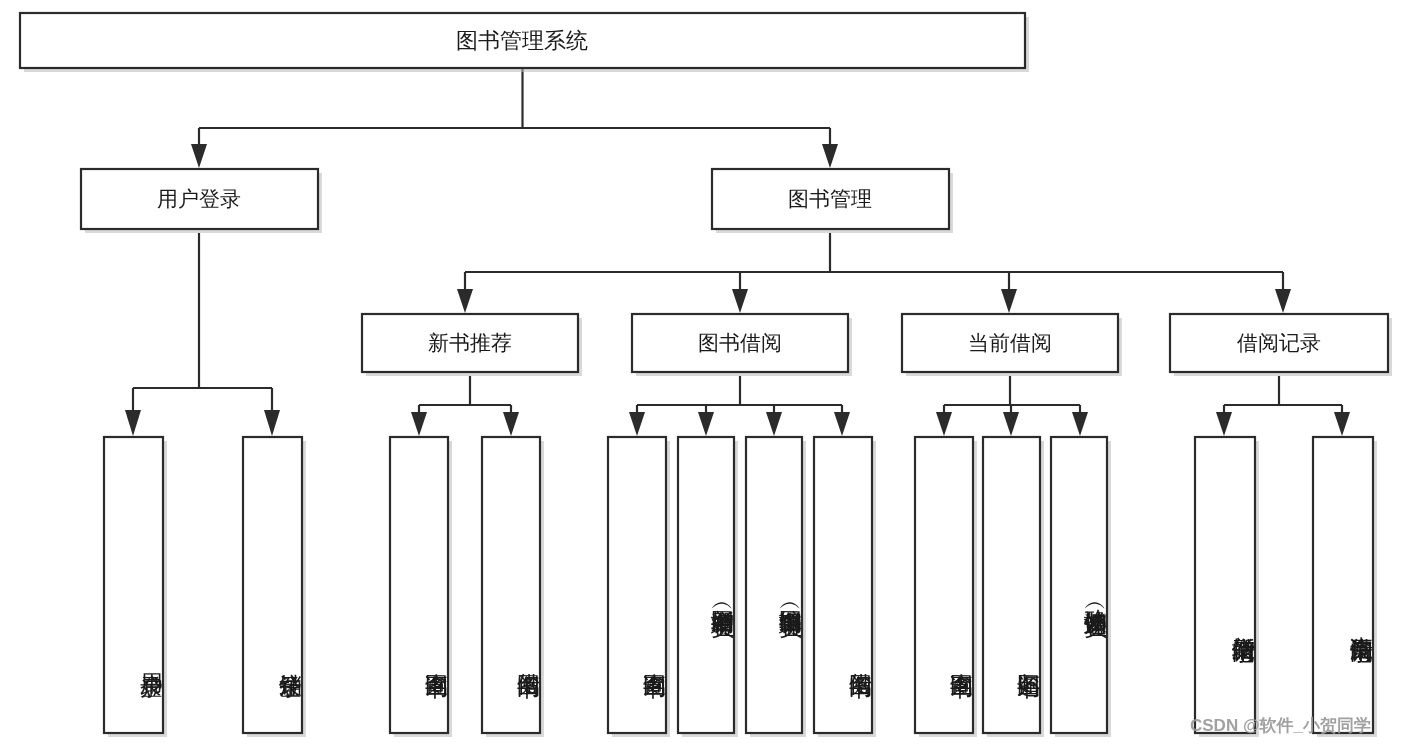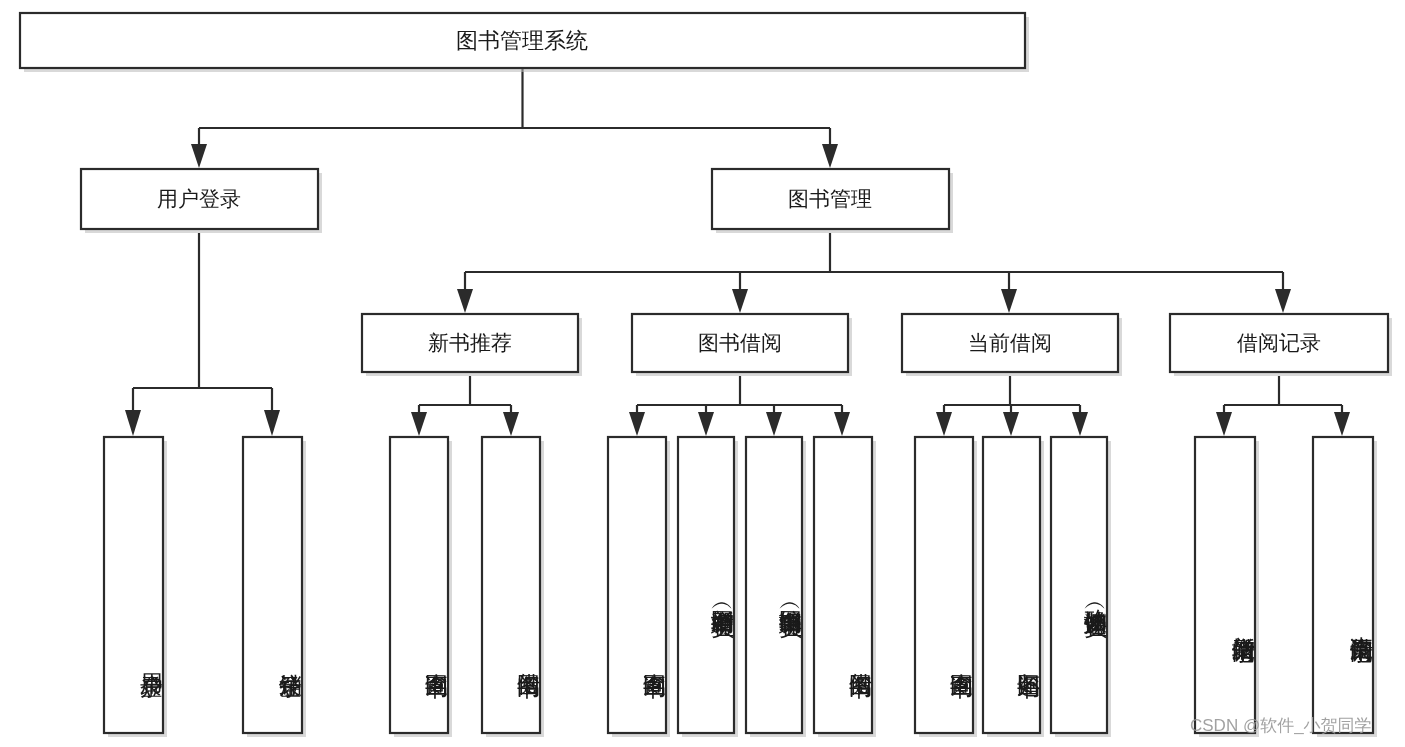--- a/index.html
+++ b/index.html
@@ -76,20 +76,21 @@
   #watermark {
     position: absolute;
     left: 1190px;
     top: 714px;
     font-family: "Liberation Sans", "DejaVu Sans", sans-serif;
     font-size: 17px;
     color: #9a9a9a;
     opacity: 0.92;
     white-space: nowrap;
     user-select: none;
+    font-weight: bold;
   }
 </style>
 </head>
 <body>
 
 <div id="diagram-root">
 
   <svg id="diagram-svg" viewBox="0 0 1405 747">
 
     <g>

